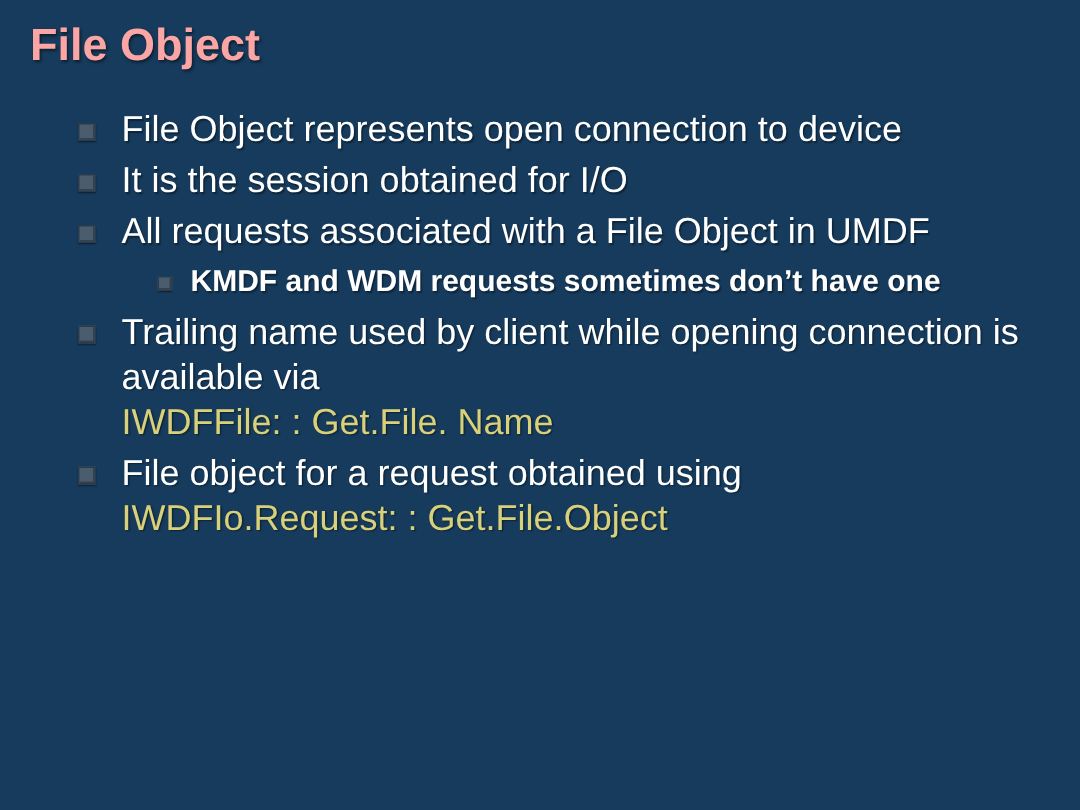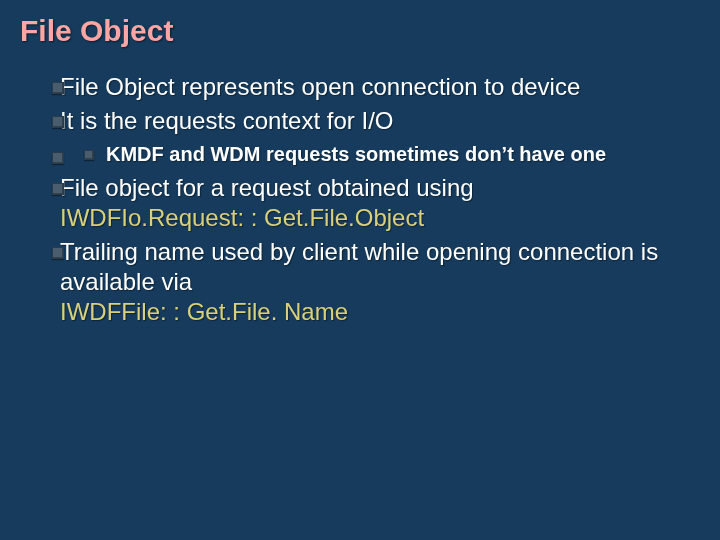--- a/index.html
+++ b/index.html
@@ -28,21 +28,21 @@
   ul.level1 {
     list-style: none;
     padding: 0 0 0 32px;
     margin: 0;
   }
   ul.level1 > li {
     position: relative;
     font-size: 24px;
     line-height: 1.25;
     margin: 0 0 4px 0;
-    padding-left: 8px;
+    padding-left: 29px;
     text-shadow: 1px 1px 1px rgba(0,0,0,0.4);
   }
   ul.level1 > li::before {
     content: "";
     position: absolute;
     left: 0;
     top: 10px;
     width: 10px;
     height: 10px;
     background: #4a5d6f;
@@ -82,28 +82,29 @@
   }
 </style>
 </head>
 <body>
 
 <div class="slide">
   <h1 class="title">File Object</h1>
 
   <ul class="level1">
     <li>File Object represents open connection to device</li>
-    <li>It is the requests context for I/O</li>
+    <li>It is the session obtained for I/O</li>
     <li>
+      <span>All requests associated with a File Object in&nbsp;UMDF</span>
       <ul class="level2">
         <li>KMDF and WDM requests sometimes don’t have one</li>
       </ul>
     </li>
     <li>
+      <span>Trailing name used by client while opening connection is available via </span>
+      <span class="code code-block">IWDFFile: : Get.File. Name</span>
+    </li>
+    <li>
       <span>File object for a request obtained using </span>
       <span class="code code-block">IWDFIo.Request: : Get.File.Object</span>
-    </li>
-    <li>
-      <span>Trailing name used by client while opening connection is available via </span>
-      <span class="code code-block">IWDFFile: : Get.File. Name</span>
     </li>
   </ul>
 </div>
 
 </body></html>

